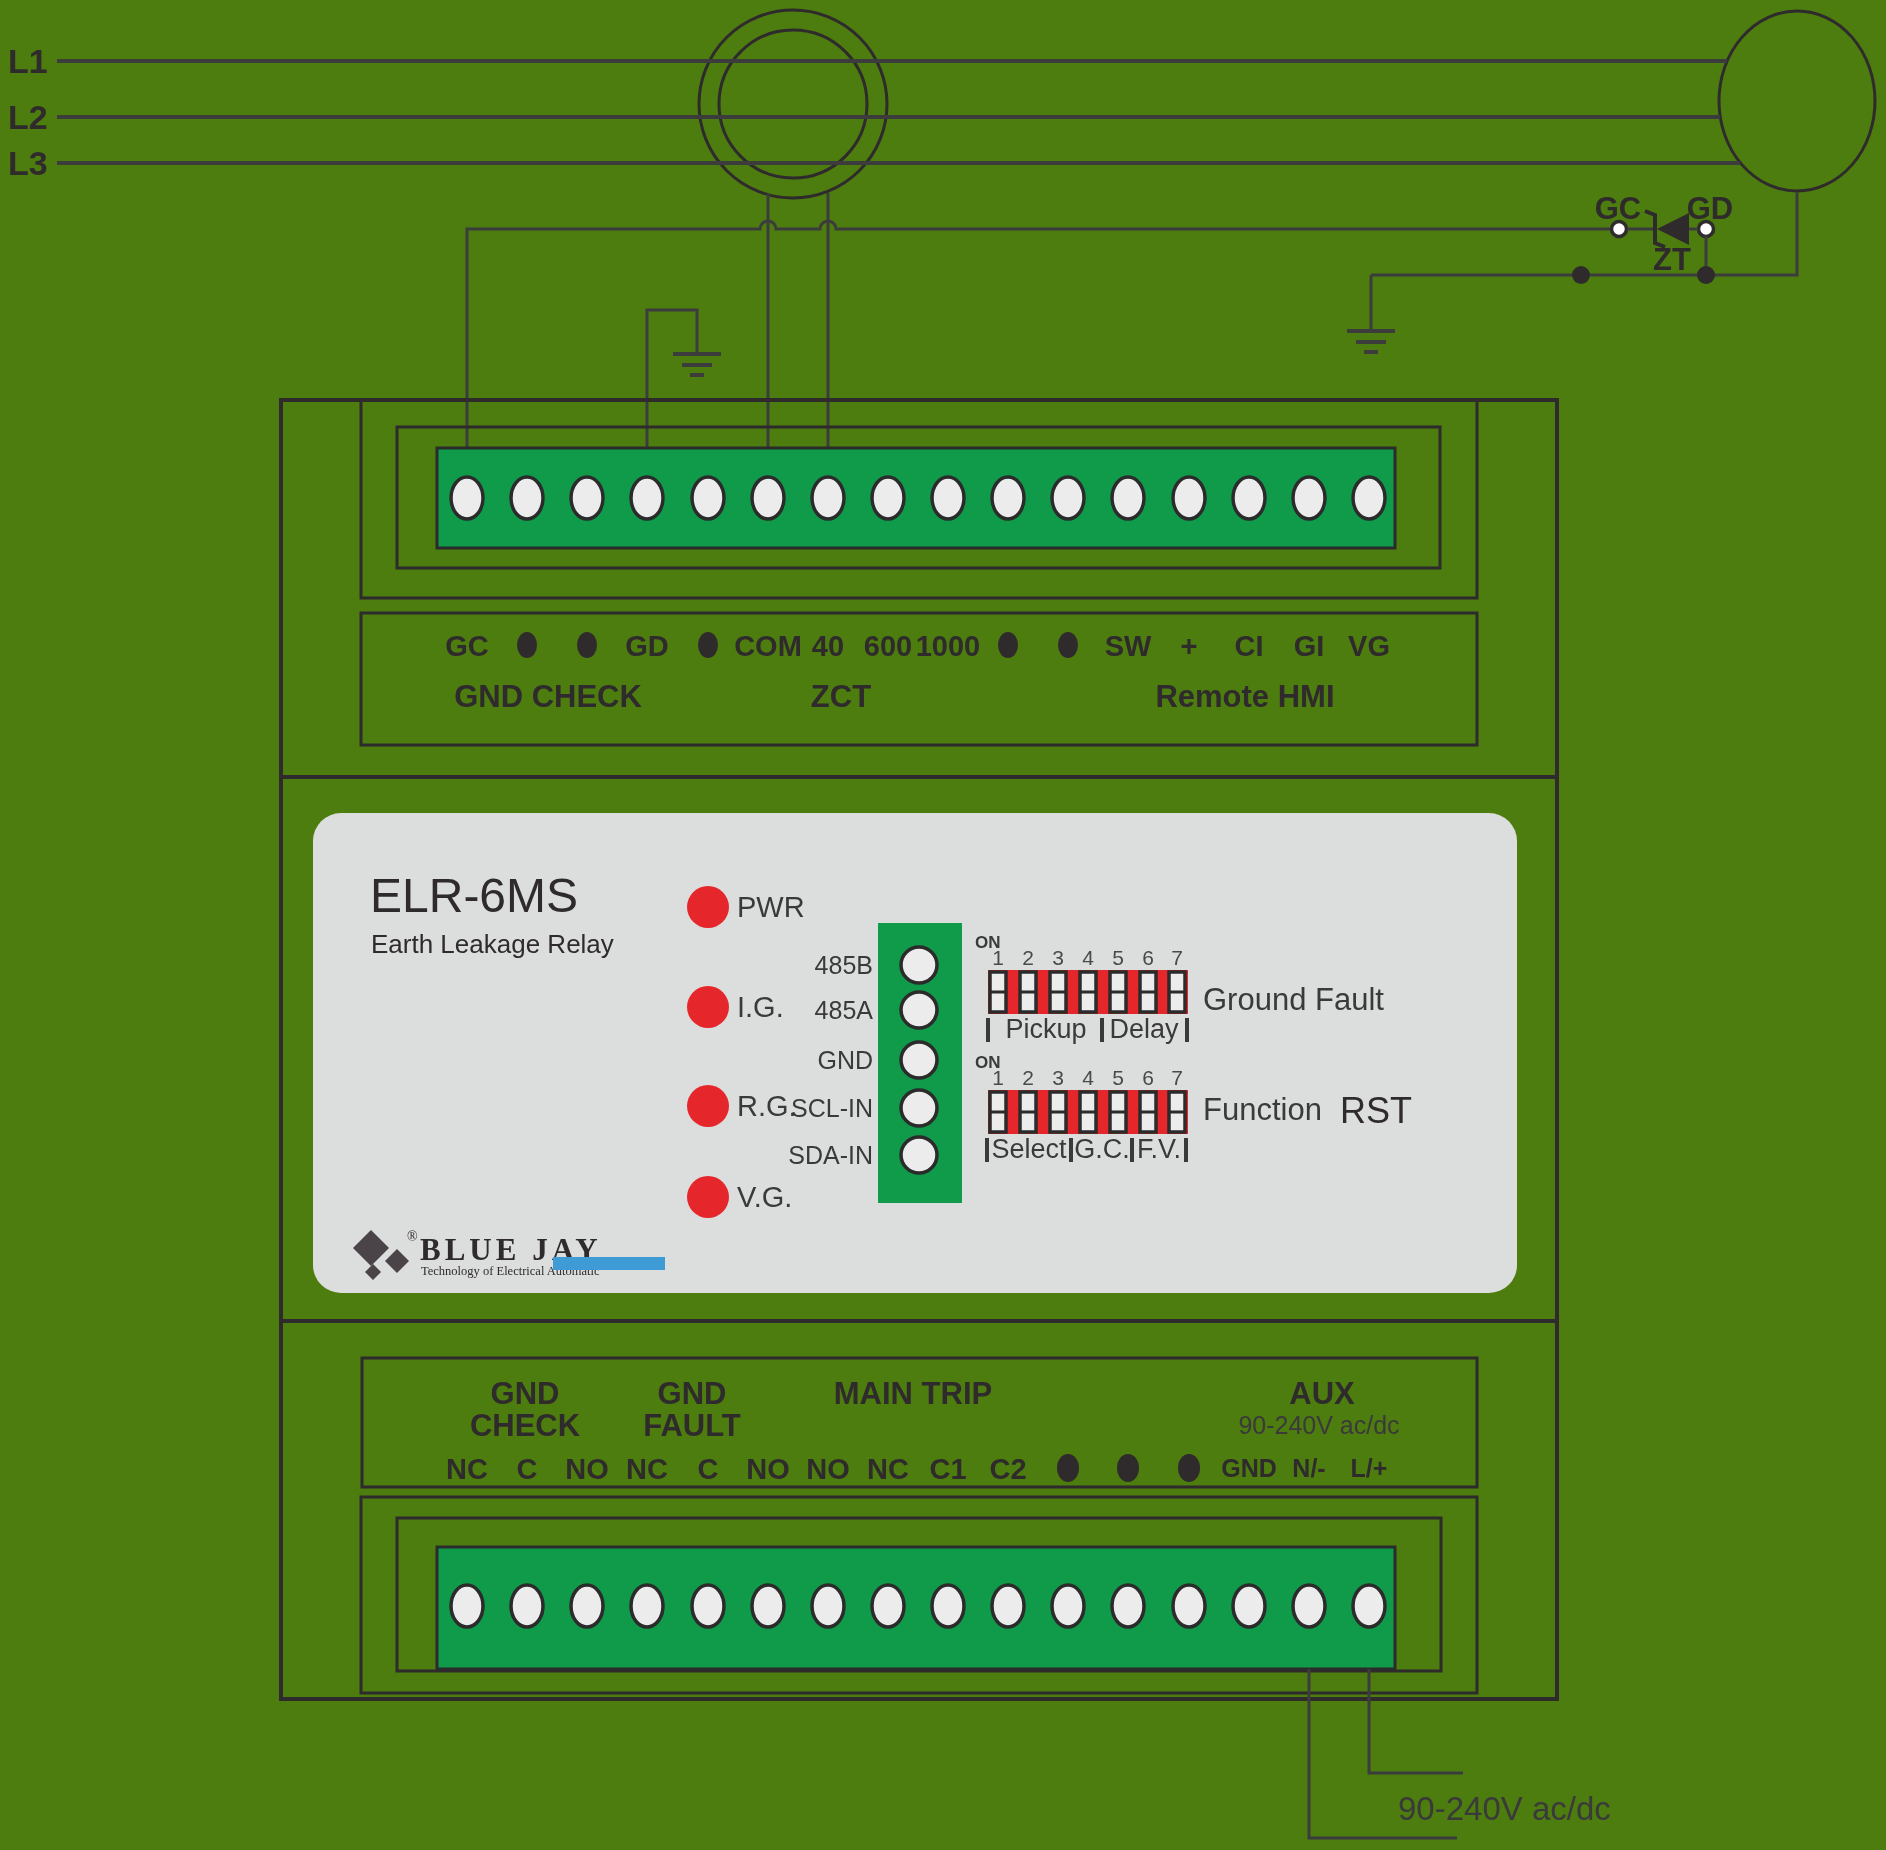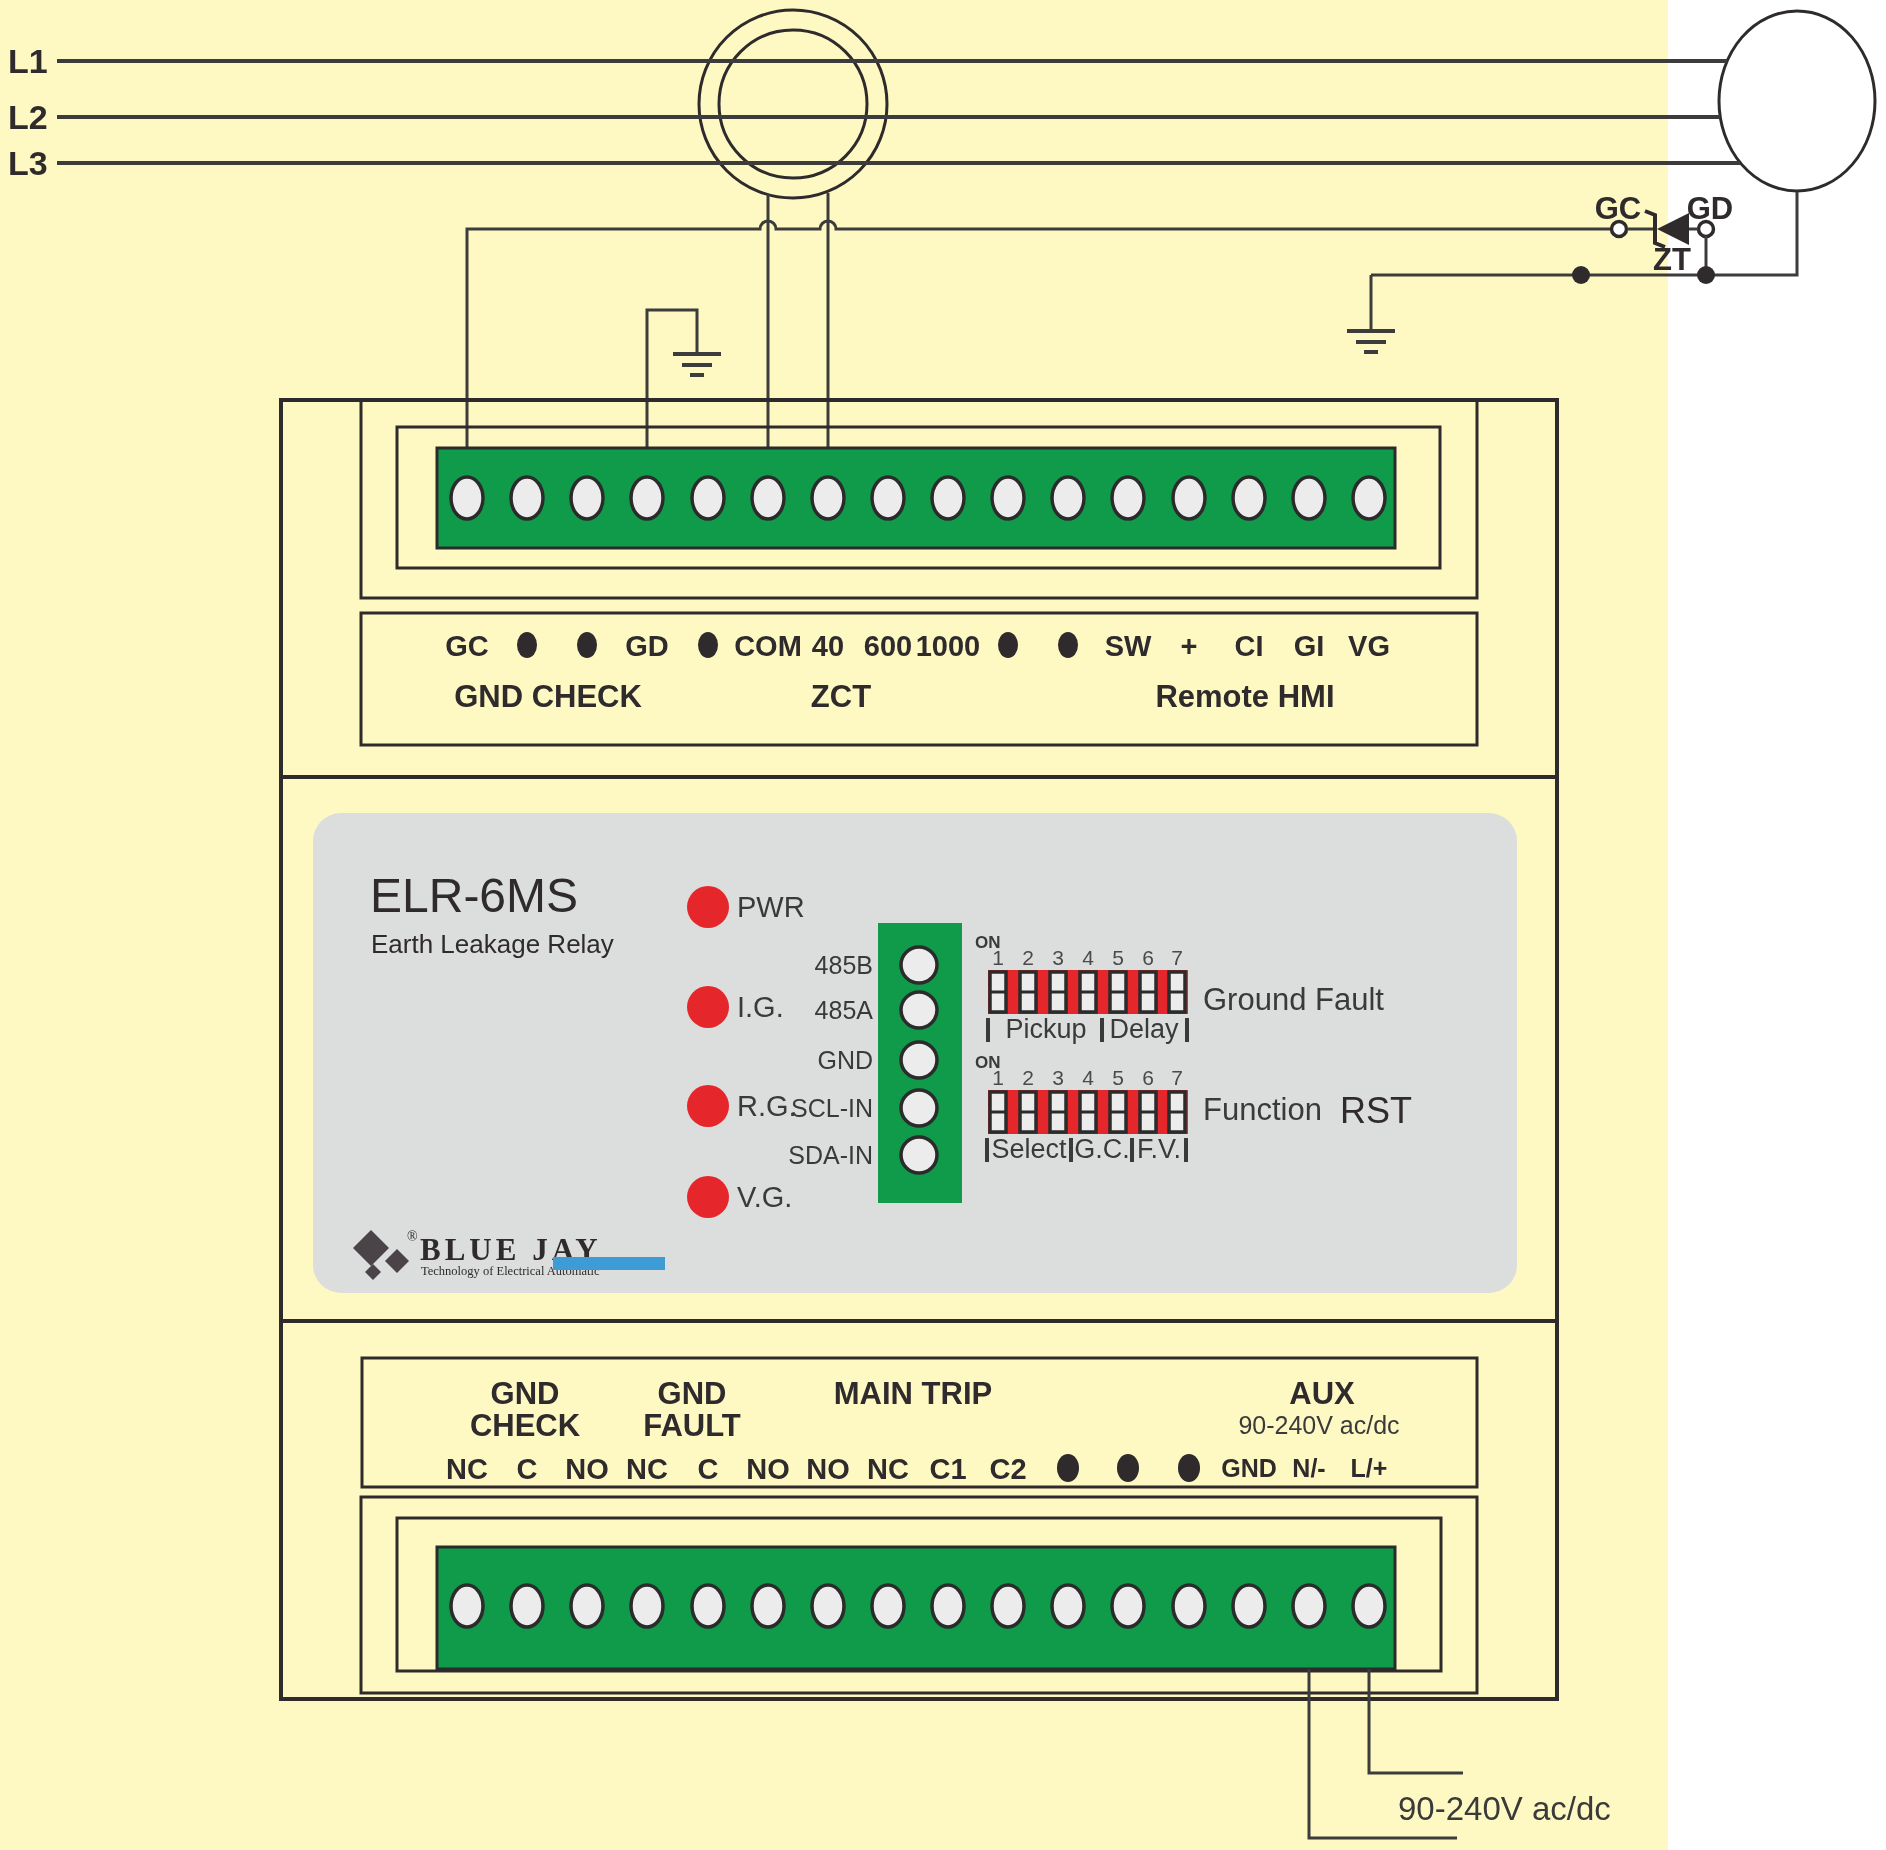--- a/index.html
+++ b/index.html
@@ -1,16 +1,16 @@
 <!DOCTYPE html>
 <html><head>
 <meta charset="utf-8">
 <style>
   html,body{margin:0;padding:0;background:#ffffff;}
-  .stage{width:1668px;height:1850px;position:relative;background:#fef9c3;}
+  .stage{width:1886px;height:1850px;position:relative;background:#4d7c0f;}
   svg{display:block;font-family:"Liberation Sans",sans-serif;}
   text{fill:#2f2b2c;}
   .wire{stroke:#3c3c3c;stroke-width:3;fill:none;}
   .wire4{stroke:#3c3c3c;stroke-width:4;fill:none;}
   .box{stroke:#2f2b2c;stroke-width:4;fill:none;}
   .box3{stroke:#2f2b2c;stroke-width:3;fill:none;}
   .hole{fill:#ececec;stroke:#2b2b2b;stroke-width:3.5;}
   .t-row{font-size:29px;font-weight:bold;}
   .t-grp{font-size:31px;font-weight:bold;}
   .phase{font-size:34px;font-weight:bold;}

